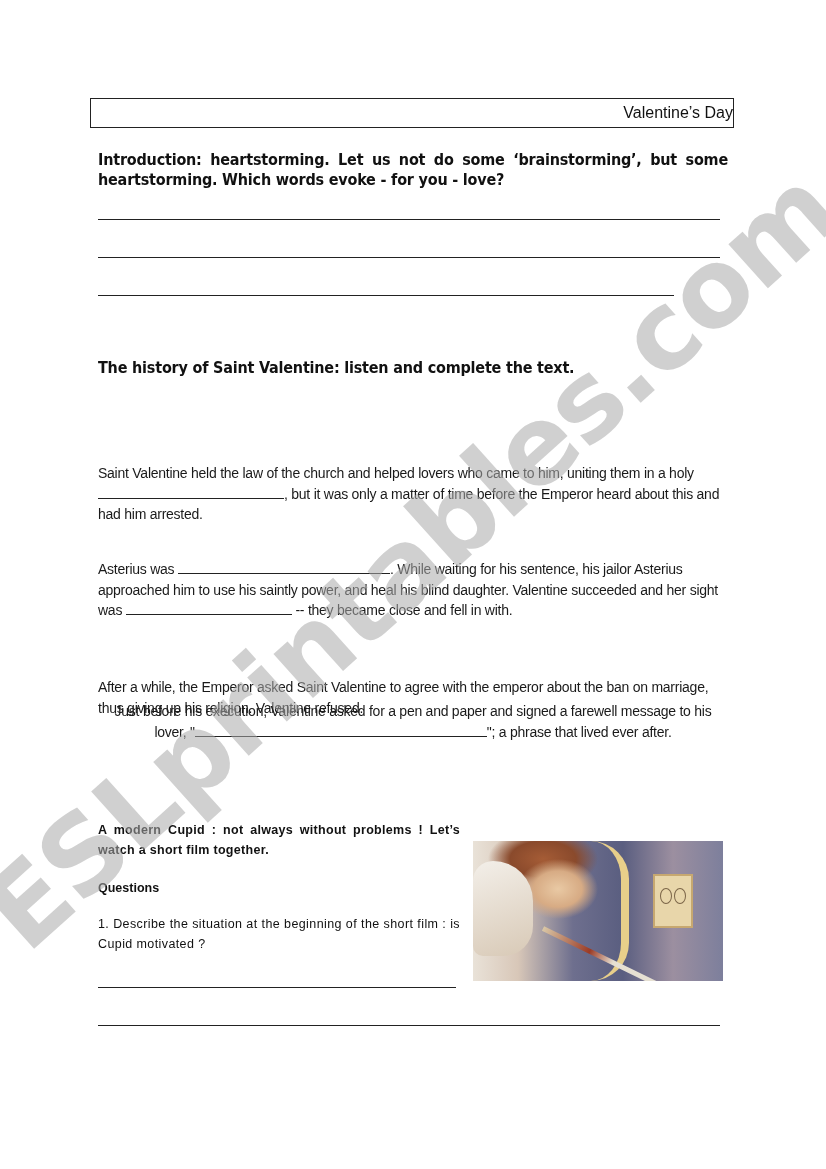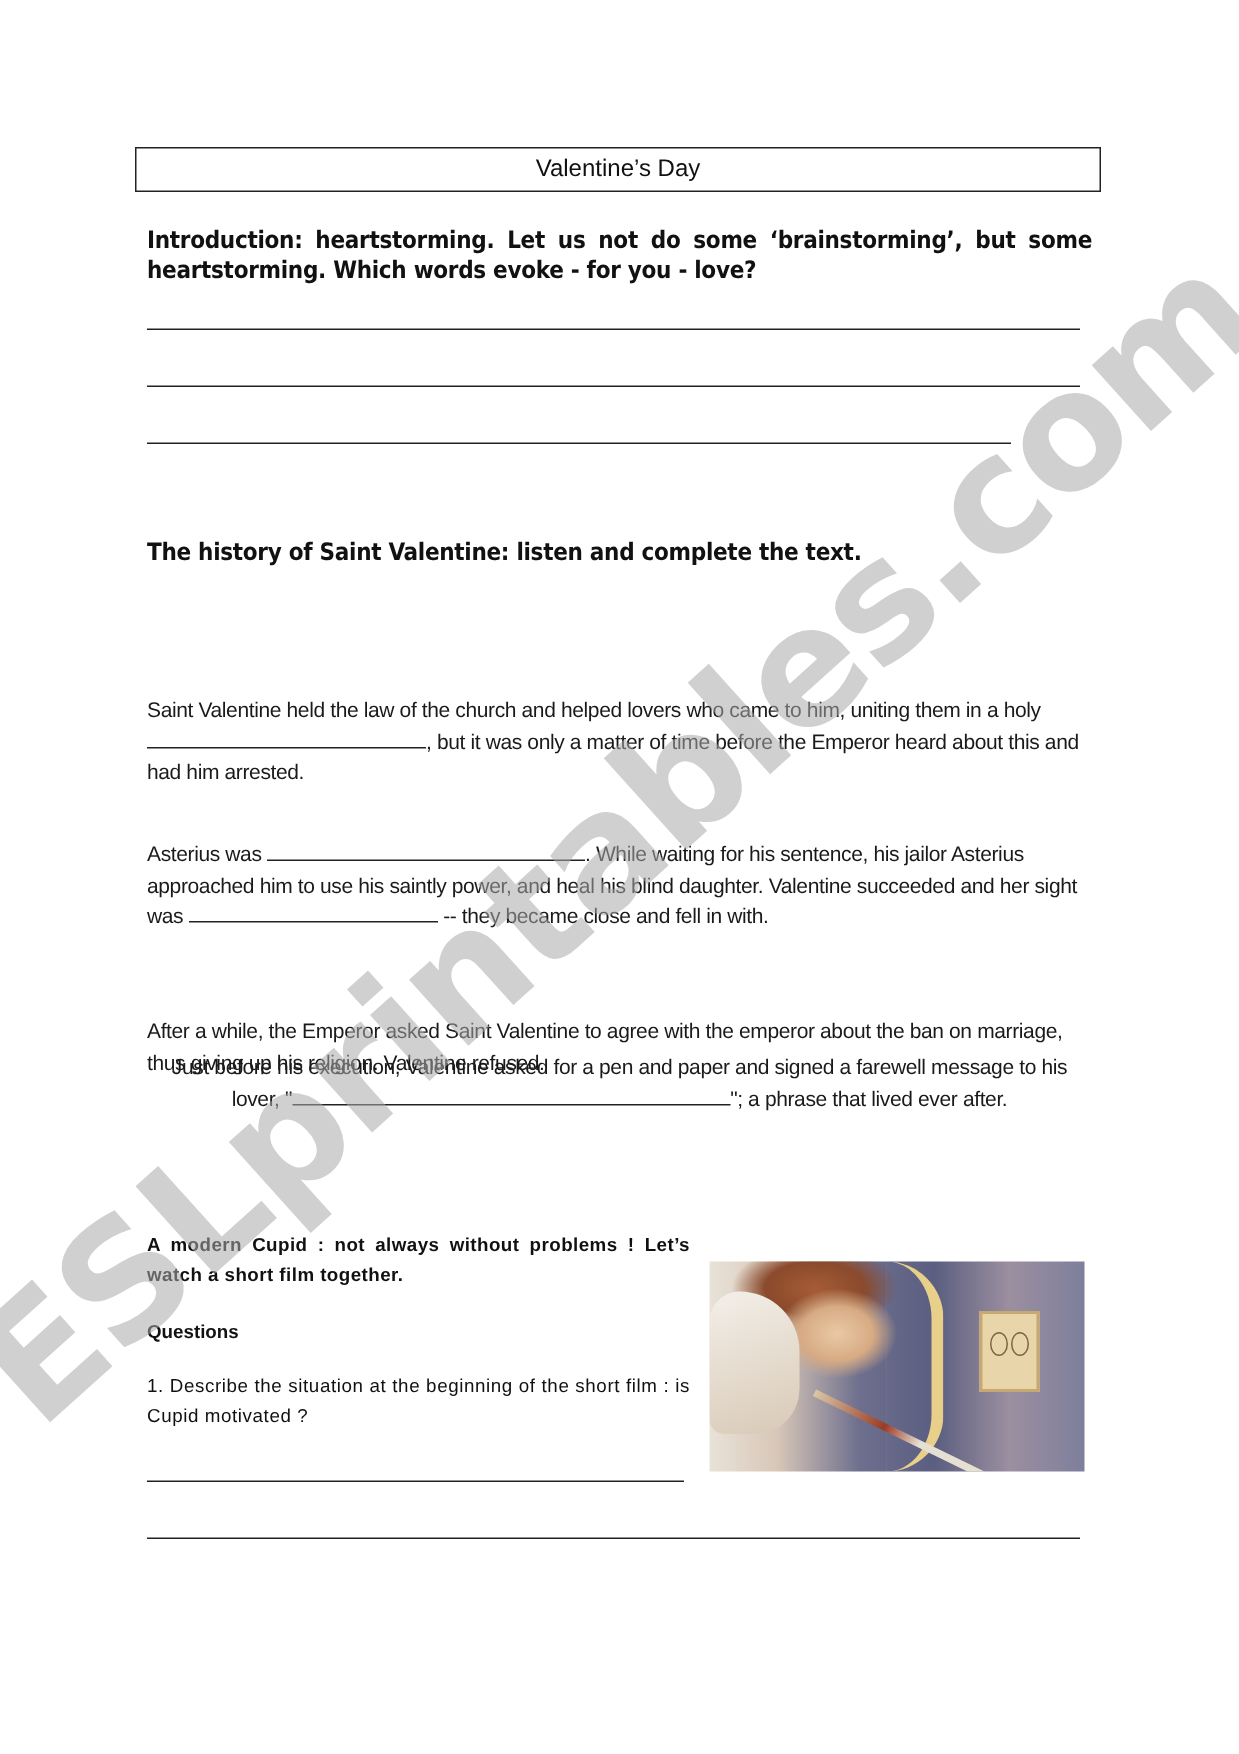--- a/index.html
+++ b/index.html
@@ -6,21 +6,21 @@
   body {
     width: 826px; height: 1169px; position: relative; overflow: hidden;
     font-family: "Liberation Sans", "DejaVu Sans", sans-serif;
     color: #111;
   }
   .page { position: absolute; left: 0; top: 0; width: 826px; height: 1169px; }
 
   .title-box {
     position: absolute; left: 90px; top: 98px; width: 644px; height: 30px;
     border: 1px solid #222; box-sizing: border-box;
-    display: flex; align-items: center; justify-content: center;
+    display: flex; align-items: center; justify-content: flex-end;
     font-size: 16px; color: #111;
   }
 
   .bold-para {
     position: absolute; left: 98px; width: 630px;
     font-size: 16px; font-weight: bold; line-height: 20px; text-align: justify;
     font-family: "DejaVu Sans Condensed", "DejaVu Sans", sans-serif;
     letter-spacing: -0.2px;
   }
 

